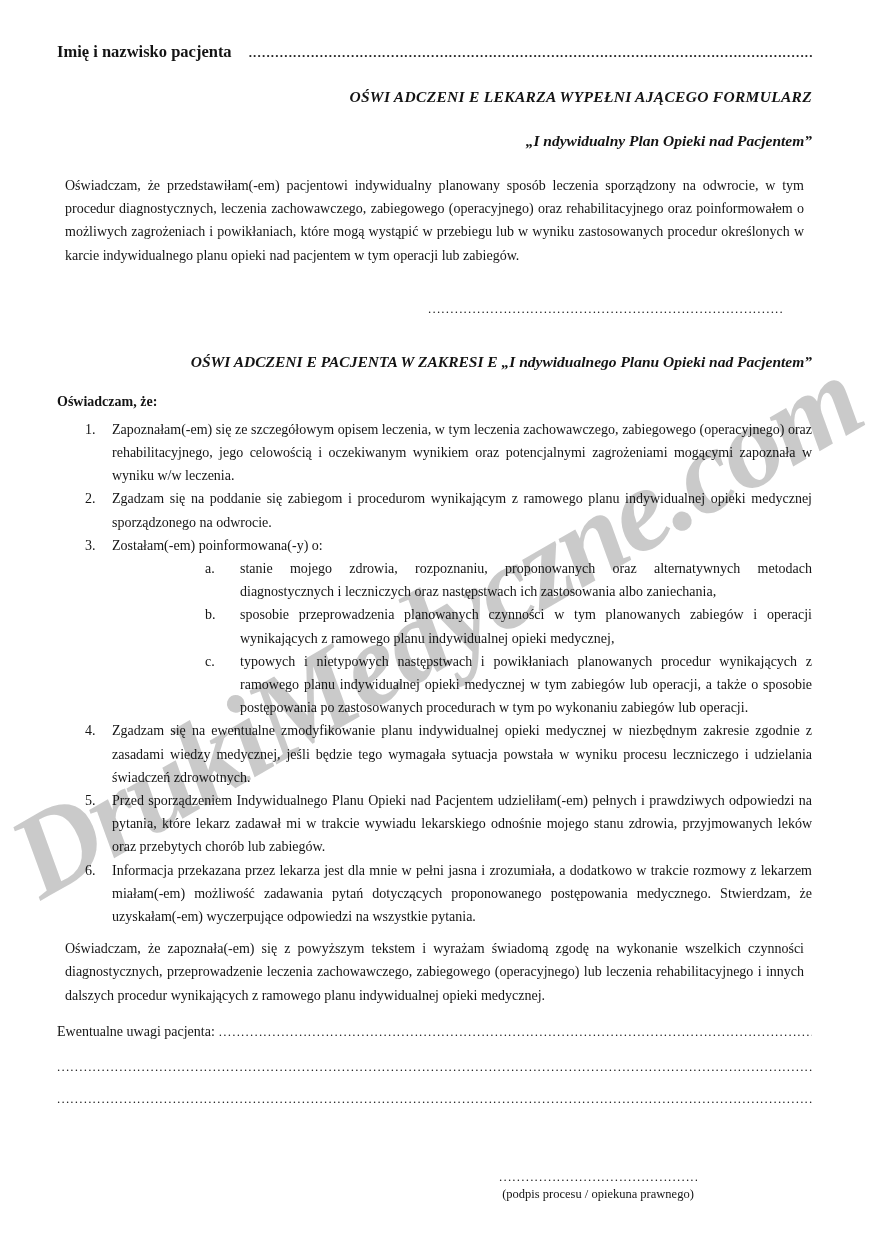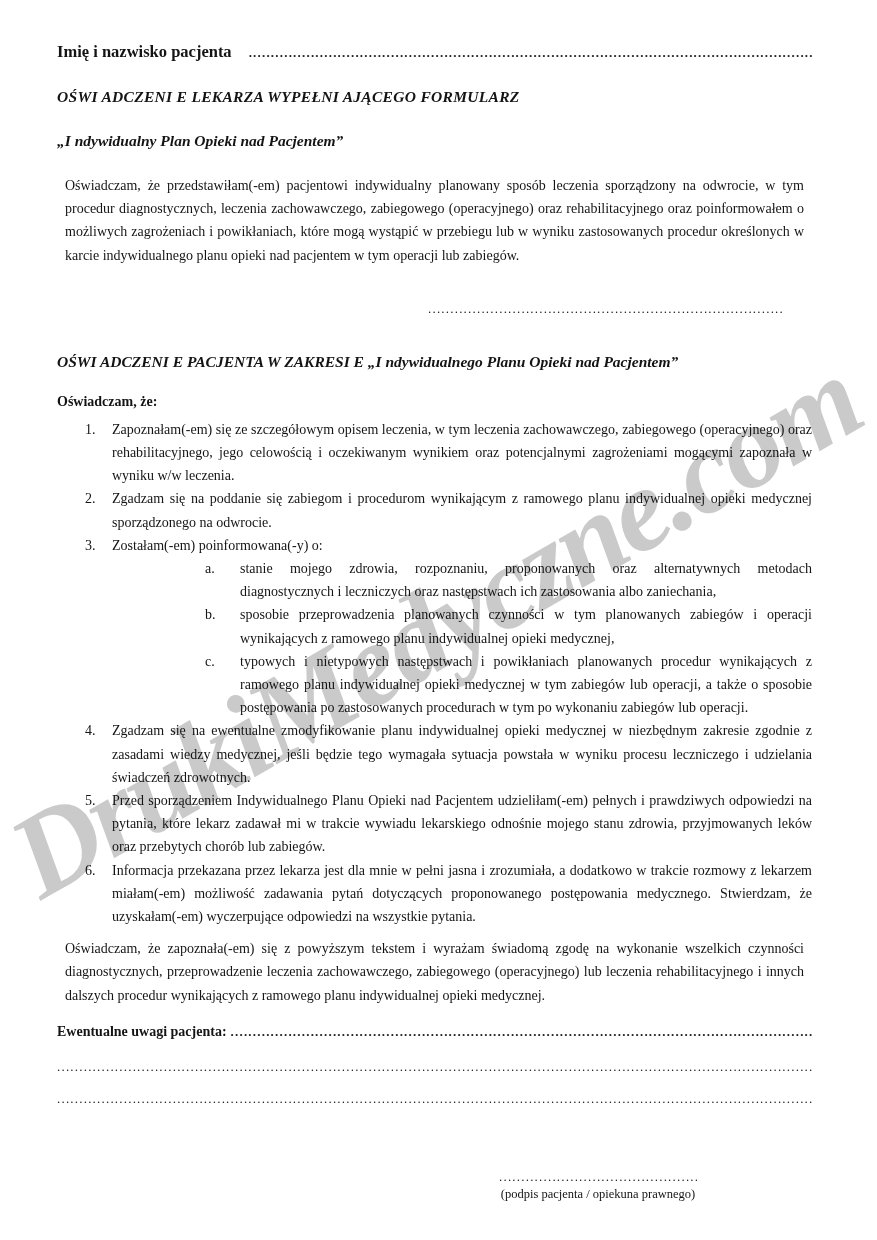--- a/index.html
+++ b/index.html
@@ -36,21 +36,21 @@
     white-space: nowrap;
     letter-spacing: 1.2px;
     font-size: 13px;
     color: #222;
     line-height: inherit;
   }
 
   .header-row { display: flex; align-items: baseline; font-weight: bold; font-size: 16.5px; line-height: 19px; gap: 11px; }
   .header-row .dots { flex: 1; margin-left: 6px; }
 
-  .title { text-align: left; font-weight: bold; font-style: italic; line-height: 18px; }
+  .title { text-align: right; font-weight: bold; font-style: italic; line-height: 18px; }
   .t1 { margin-top: 26px; font-size: 15.5px; letter-spacing: 0.3px; }
   .t2 { margin-top: 26px;  font-size: 15.5px; }
   .t3 { margin-top: 36px; font-size: 15.5px; }
 
   .body-text { font-size: 14px; line-height: 23.2px; text-align: justify; margin: 8px; }
   .p1 { margin-top: 24px; }
 
   .sig { }
   .sigline { line-height: 16px; }
   .sigcap { text-align: center; font-size: 12.5px; line-height: 16px; margin-top: 1px; white-space: nowrap; }
@@ -61,21 +61,21 @@
   .intro { margin-top: 19px; font-size: 14px; line-height: 23px; font-weight: bold; }
 
   .olist { margin-top: 5px; }
   .li { display: flex; font-size: 14px; line-height: 23.2px; }
   .li .num { width: 27px; flex-shrink: 0; margin-left: 28px; }
   .li .txt { flex: 1; text-align: justify; }
   .li.sub .num { margin-left: 148px; width: 35px; }
 
   .closing { margin-top: 9px; }
 
-  .remarks-row { display: flex; align-items: center; margin-top: 13px; font-size: 14px; line-height: 23px; font-weight: bold; }
+  .remarks-row { display: flex; align-items: center; margin-top: 13px; font-size: 14px; line-height: 23px; }
   .remarks-row .dots { flex: 1; margin-left: 4px; }
 
   .fullline { margin-top: 15px; line-height: 17px; }
 </style>
 </head>
 <body>
 
 <div class="page">
 
   <div class="watermark">DrukiMedyczne.com</div>
@@ -153,17 +153,17 @@
 
     <div class="remarks-row">
       <span>Ewentualne uwagi pacjenta:</span>
       <span class="dots">........................................................................................................................................................................................................................................................................................................................................................................................................................................................................................................................................................................................................................</span>
     </div>
     <div class="dots fullline">........................................................................................................................................................................................................................................................................................................................................................................................................................................................................................................................................................................................................................</div>
     <div class="dots fullline">........................................................................................................................................................................................................................................................................................................................................................................................................................................................................................................................................................................................................................</div>
 
     <div class="sig sig-patient">
       <div class="dots sigline">........................................................................................................................................................................................................................................................................................................................................................................................................................................................................................................................................................................................................................</div>
-      <div class="sigcap">(podpis pacjenta / opiekuna prawnego)</div>
+      <div class="sigcap">(podpis procesu / opiekuna prawnego)</div>
     </div>
 
   </div>
 </div>
 
 </body></html>

